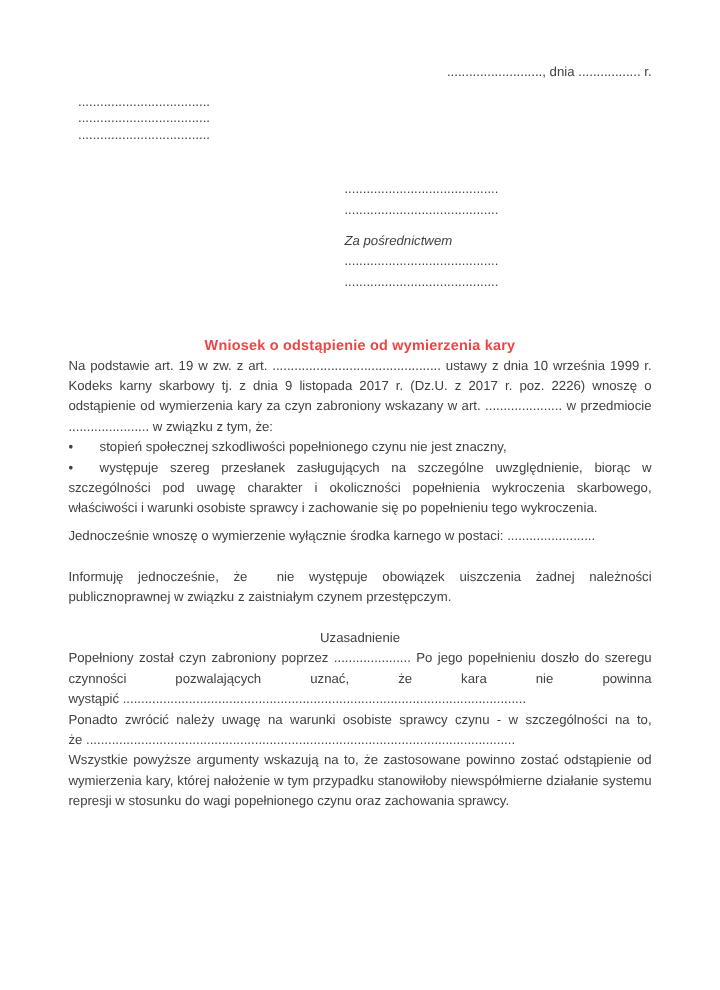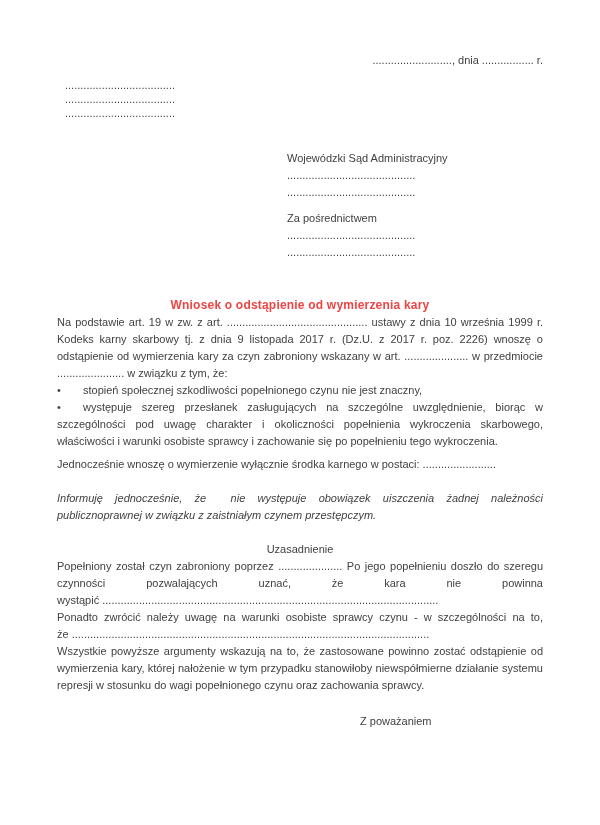--- a/index.html
+++ b/index.html
@@ -11,50 +11,49 @@
   }
   .page {
     box-sizing: border-box;
     width: 600px; height: 825px;
     padding: 53px 57px 0 57px;
     background: #ffffff;
   }
   .date-line { text-align: right; line-height: 14px; white-space: nowrap; }
   .sender-block { margin: 11px 0 0 8px; line-height: 14px; }
   .recipient-block { margin: 30px 0 0 230px; line-height: 17px; }
-  .via-label { margin-top: 9px; }
+  .via-label { margin-top: 9px; font-style: italic; }
   .doc-title {
     margin-top: 36px; text-align: center;
     font-weight: bold; font-size: 12px; color: #ef4444;
     letter-spacing: 0.2px;
   }
   .para { margin: 0; text-align: justify; }
   .intro-para { }
   .bullet-para { margin: 0; text-align: justify; }
   .bullet-marker { display: inline-block; width: 26px; }
   .request-para { margin-top: 6px; }
-  .info-para { margin-top: 17px; font-style: italic; }
+  .info-para { margin-top: 17px; }
   .uzasadnienie-heading { margin-top: 17px; text-align: center; }
   .closing-line { margin-top: 19px; padding-left: 303px; }
 </style>
 </head>
 <body>
 
 <div class="page">
 
   <div class="date-line">.........................., dnia ................. r.</div>
 
   <div class="sender-block">
     <div>....................................</div>
     <div>....................................</div>
     <div>....................................</div>
   </div>
 
   <div class="recipient-block">
-    <div>Wojewódzki Sąd Administracyjny</div>
     <div>..........................................</div>
     <div>..........................................</div>
     <div class="via-label">Za pośrednictwem</div>
     <div>..........................................</div>
     <div>..........................................</div>
   </div>
 
   <div class="doc-title">Wniosek o odstąpienie od wymierzenia kary</div>
 
   <p class="para intro-para">Na podstawie art. 19 w zw. z art. .............................................. ustawy z dnia 10 września 1999 r. Kodeks karny skarbowy tj. z dnia 9 listopada 2017 r. (Dz.U. z 2017 r. poz. 2226) wnoszę o odstąpienie od wymierzenia kary za czyn zabroniony wskazany w art. ..................... w przedmiocie ...................... w związku z tym, że:</p>
@@ -66,15 +65,14 @@
   <p class="para request-para">Jednocześnie wnoszę o wymierzenie wyłącznie środka karnego w postaci: ........................</p>
 
   <p class="para info-para">Informuję jednocześnie, że&nbsp; nie występuje obowiązek uiszczenia żadnej należności publicznoprawnej w związku z zaistniałym czynem przestępczym.</p>
 
   <div class="uzasadnienie-heading">Uzasadnienie</div>
 
   <p class="para">Popełniony został czyn zabroniony poprzez ..................... Po jego popełnieniu doszło do szeregu czynności pozwalających uznać, że kara nie powinna wystąpić&nbsp;..............................................................................................................</p>
   <p class="para">Ponadto zwrócić należy uwagę na warunki osobiste sprawcy czynu - w szczególności na to, że&nbsp;.....................................................................................................................</p>
   <p class="para">Wszystkie powyższe argumenty wskazują na to, że zastosowane powinno zostać odstąpienie od wymierzenia kary, której nałożenie w tym przypadku stanowiłoby niewspółmierne działanie systemu represji w stosunku do wagi popełnionego czynu oraz zachowania sprawcy.</p>
 
-  <div class="closing-line">Z poważaniem</div>
 
 </div>
 
 </body></html>

